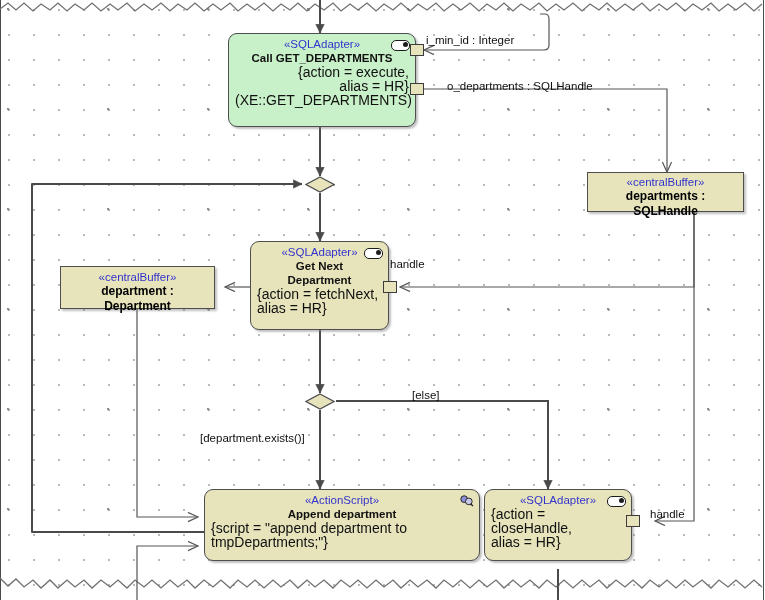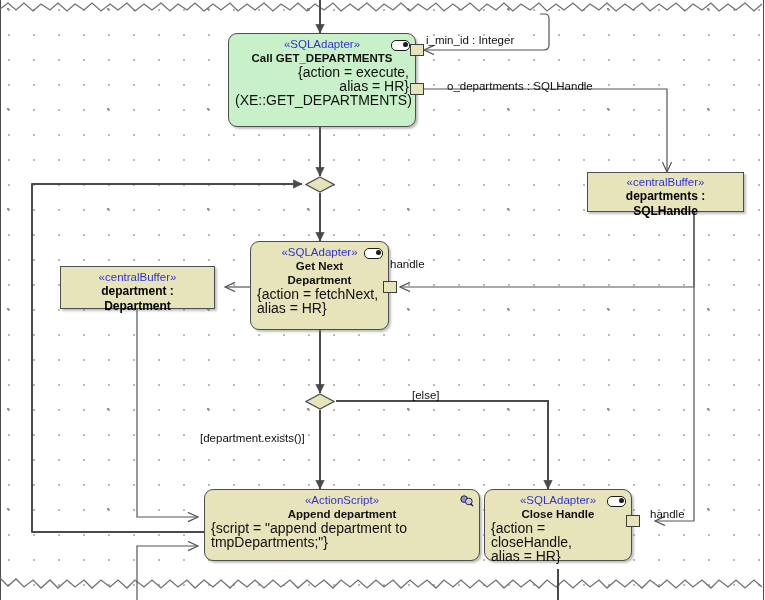--- a/index.html
+++ b/index.html
@@ -232,20 +232,19 @@
     </svg>
     <div class="stereo">«ActionScript»</div>
     <div class="nname">Append department</div>
     <div class="nbody">{script = "append department to</div>
     <div class="nbody">tmpDepartments;"}</div>
   </div>
 
   <div class="node act tan" style="left:484px;top:489px;width:148px;height:72px;">
     <div class="icon-sql"></div>
     <div class="stereo">«SQLAdapter»</div>
-    <div class="nname">Close Handle</div>
     <div class="nbody">{action = closeHandle,</div>
     <div class="nbody">alias = HR}</div>
   </div>
   <div class="pin" style="left:626px;top:515px;"></div>
   <div class="lbl" style="left:650px;top:508px;">handle</div>
 
 </div>
 
 </body></html>

